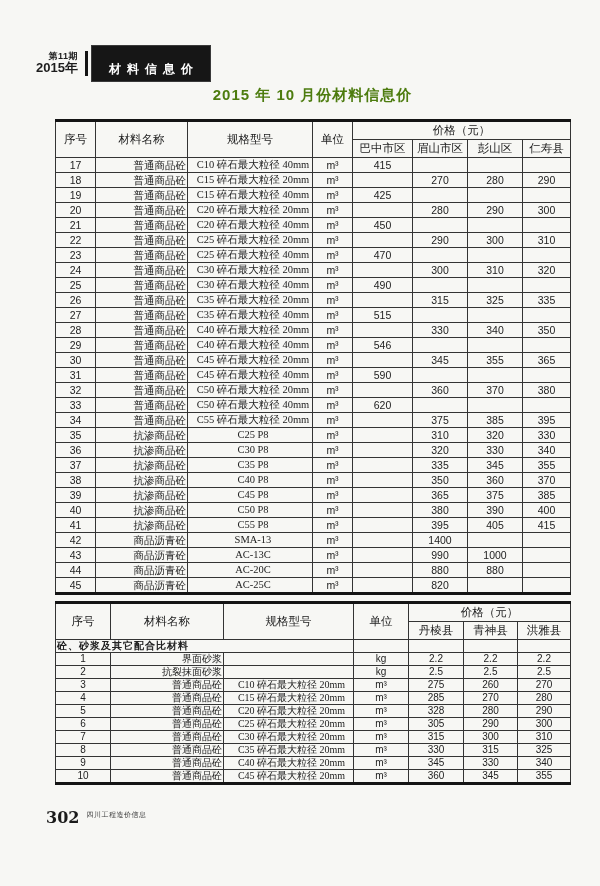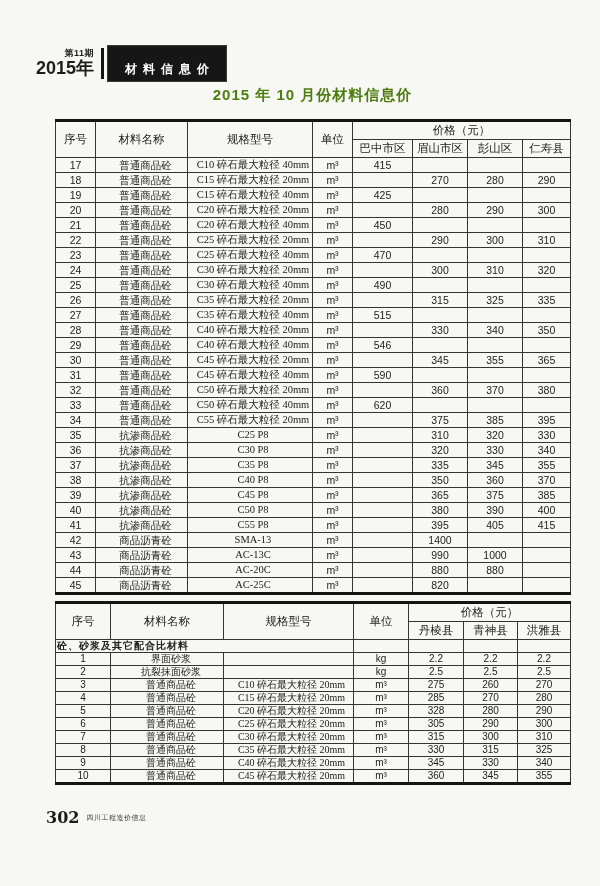--- a/index.html
+++ b/index.html
@@ -9,21 +9,21 @@
     font-family: "Liberation Sans", "DejaVu Sans", sans-serif;
     color: #1d1d1d;
     position: relative;
     overflow: hidden;
   }
 
   
   .masthead { position: absolute; top: 45px; left: 36px; display: flex; align-items: center; }
   .issue-block { text-align: right; padding-right: 7px; border-right: 3px solid #141414; line-height: 1.15; }
   .issue-no { font-size: 9px; font-weight: bold; letter-spacing: 0.5px; text-align: right; }
-  .issue-year { font-size: 18px; font-weight: bold; }
+  .issue-year { font-size: 13px; font-weight: bold; }
   .banner {
     margin-left: 3px; background: #161616; color: #ffffff;
     font-size: 12px; font-weight: bold; letter-spacing: 6px;
     padding: 16px 12px 4px 18px;
     box-shadow: 0 0 0 1px #3a3a3a inset;
   }
 
   
   .doc-title {
     position: absolute; top: 86px; left: 55px; width: 515px;
@@ -49,28 +49,28 @@
     text-align: center;
     overflow: hidden; white-space: nowrap;
     font-size: 10.5px;
     color: #222222;
   }
   .tbl th { font-weight: normal; font-size: 11.5px; height: 17px; line-height: 1.05; }
   #table1 td { height: 14px; line-height: 1; }
   #table2 td { height: 12px; line-height: 1; font-size: 10px; }
 
   
-  .tbl tr.data-row td:nth-child(2) { text-align: center; padding-left: 9px; }
+  .tbl tr.data-row td:nth-child(2) { text-align: right; padding-left: 9px; }
   .tbl tr.data-row td:nth-child(3) { text-align: center; padding-left: 7px; font-family: Liberation Serif, serif; }
 
   .tbl tr.section-row td { height: 14px; }
   .tbl td.section-cell { font-weight: bold; font-size: 11px; letter-spacing: 1px; text-align: left; }
 
   
-  .footer { position: absolute; top: 810px; left: 46px; display: flex; align-items: center; }
+  .footer { position: absolute; top: 810px; left: 46px; display: flex; align-items: flex-start; }
   .page-num { font-family: "DejaVu Serif", "Liberation Serif", serif; font-weight: bold; font-size: 16px; color: #1a1a1a; line-height: 1; }
   .journal-name { font-size: 7px; color: #3c3c3c; margin-left: 7px; letter-spacing: 0.5px; line-height: 1.4; }
 </style>
 </head>
 <body>
 
 <div class="masthead">
   <div class="issue-block">
     <div class="issue-no">第11期</div>
     <div class="issue-year">2015年</div>

